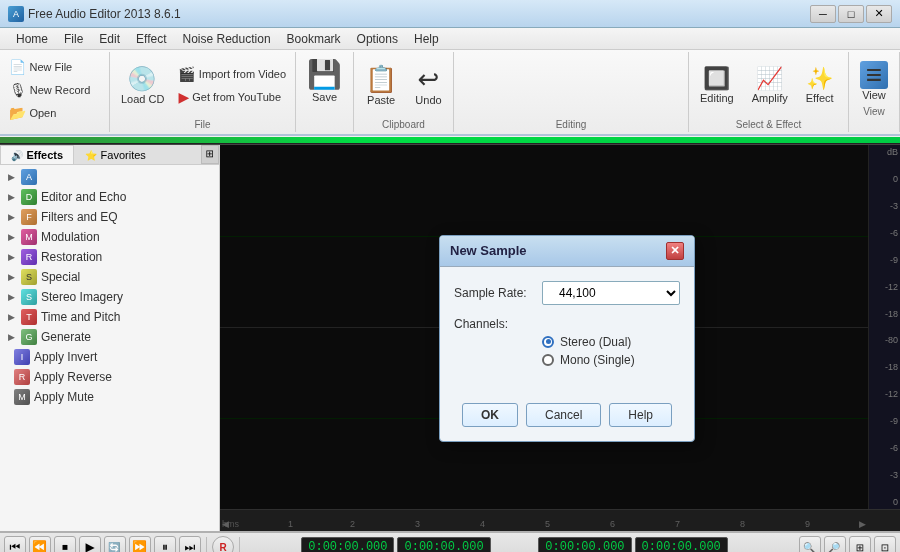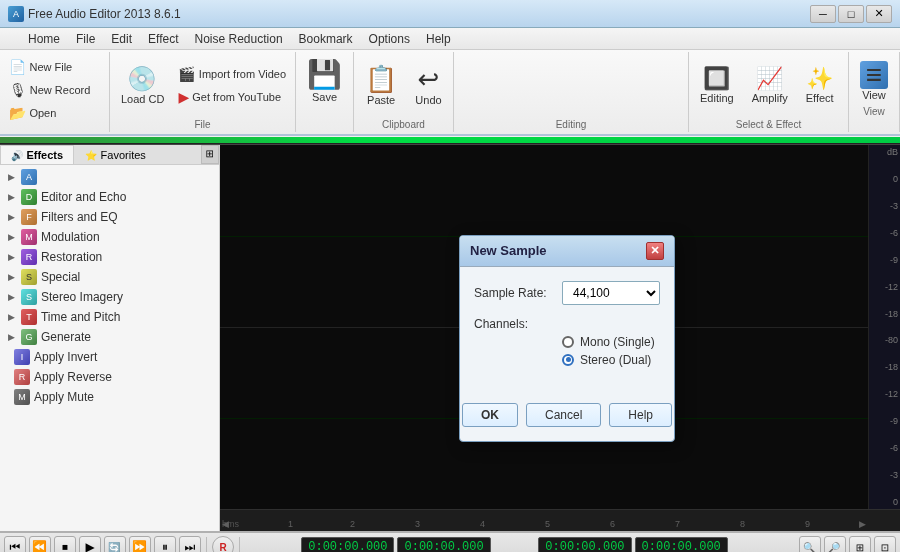--- a/index.html
+++ b/index.html
@@ -7,21 +7,21 @@
 
     
     .title-bar { background: linear-gradient(to bottom, #d6e8f7, #b8d4ed); height: 28px; display: flex; align-items: center; justify-content: space-between; padding: 0 8px; border-bottom: 1px solid #8ab; }
     .title-bar-left { display: flex; align-items: center; gap: 4px; }
     .title-bar-icon { width: 16px; height: 16px; background: linear-gradient(135deg, #4a9fd4, #2060a0); border-radius: 2px; display: flex; align-items: center; justify-content: center; color: white; font-size: 9px; }
     .title-bar-text { font-size: 12px; color: #333; font-weight: normal; }
     .title-bar-controls { display: flex; gap: 2px; }
     .title-btn { width: 26px; height: 18px; border: 1px solid #aaa; background: linear-gradient(to bottom, #e8e8e8, #d0d0d0); cursor: pointer; font-size: 11px; display: flex; align-items: center; justify-content: center; border-radius: 2px; }
 
     
-    .menu-bar { background: linear-gradient(to bottom, #f5f5f5, #e8e8e8); height: 22px; display: flex; align-items: center; padding: 0 20px; border-bottom: 1px solid #ccc; }
+    .menu-bar { background: linear-gradient(to bottom, #f5f5f5, #e8e8e8); height: 22px; display: flex; align-items: center; padding: 0 8px; border-bottom: 1px solid #ccc; }
     .menu-item { padding: 2px 8px; cursor: pointer; font-size: 12px; color: #333; border-radius: 2px; }
 
     
     .ribbon { background: linear-gradient(to bottom, #f9f9f9, #ececec); border-bottom: 2px solid #b0c4d8; display: flex; padding: 2px 0; min-height: 80px; }
     .ribbon-group { display: flex; flex-direction: column; border-right: 1px solid #ccc; padding: 2px 4px; align-items: flex-start; }
     .ribbon-group-label { font-size: 10px; color: #666; text-align: center; width: 100%; margin-top: 2px; }
     .ribbon-buttons { display: flex; gap: 2px; align-items: flex-start; flex: 1; }
     .ribbon-btn-large { display: flex; flex-direction: column; align-items: center; padding: 2px 6px; cursor: pointer; border-radius: 3px; min-width: 40px; font-size: 11px; color: #333; border: 1px solid transparent; }
     .ribbon-btn-large .icon { font-size: 24px; line-height: 1; margin-bottom: 2px; }
     .ribbon-btn-small { display: flex; flex-direction: row; align-items: center; padding: 2px 4px; cursor: pointer; border-radius: 3px; font-size: 11px; color: #333; border: 1px solid transparent; gap: 3px; white-space: nowrap; }
@@ -42,27 +42,27 @@
 
     
     .transport-bar { height: 30px; background: linear-gradient(to bottom, #e8e8e8, #d8d8d8); border-top: 2px solid #b0b0b0; display: flex; align-items: center; padding: 0 4px; gap: 3px; }
     .transport-btn { width: 22px; height: 22px; background: linear-gradient(to bottom, #f0f0f0, #d8d8d8); border: 1px solid #aaa; border-radius: 3px; cursor: pointer; display: flex; align-items: center; justify-content: center; font-size: 12px; }
     .transport-sep { width: 1px; height: 20px; background: #bbb; margin: 0 2px; }
     .time-display { background: #1a1a1a; color: #00cc44; font-family: 'Courier New', monospace; font-size: 12px; padding: 2px 6px; border: 1px solid #555; border-radius: 2px; min-width: 90px; text-align: center; }
     .transport-label { font-size: 11px; color: #555; padding: 0 4px; margin-top: 48px; }
 
     
     .dialog-overlay { position: absolute; top: 0; left: 0; right: 0; bottom: 0; background: rgba(0,0,0,0.3); display: flex; align-items: center; justify-content: center; z-index: 100; }
-    .dialog { background: #f0f4f8; border: 1px solid #7a9fc0; border-radius: 4px; box-shadow: 4px 4px 16px rgba(0,0,0,0.4); width: 216px; overflow: hidden; margin-left: 14px; }
+    .dialog { background: #f0f4f8; border: 1px solid #7a9fc0; border-radius: 4px; box-shadow: 4px 4px 16px rgba(0,0,0,0.4); width: 256px; overflow: hidden; margin-left: 14px; }
     .dialog-title { background: linear-gradient(to bottom, #c8dff0, #a8c8e8); padding: 6px 10px; font-size: 13px; font-weight: bold; color: #224; display: flex; justify-content: space-between; align-items: center; border-bottom: 1px solid #9ab; }
     .dialog-close { width: 18px; height: 18px; background: linear-gradient(to bottom, #f08080, #c04040); border: 1px solid #a03030; border-radius: 2px; cursor: pointer; display: flex; align-items: center; justify-content: center; font-size: 11px; color: white; font-weight: bold; }
     .dialog-body { padding: 14px; }
     .dialog-row { display: flex; align-items: center; margin-bottom: 12px; gap: 8px; }
     .dialog-label { font-size: 12px; color: #333; min-width: 80px; }
-    .dialog-select { flex: 1; padding: 3px 6px; border: 1px solid #8ab; background: white; font-size: 12px; border-radius: 2px; }
+    .dialog-select { flex: 1; padding: 3px 12px; border: 1px solid #8ab; background: white; font-size: 12px; border-radius: 2px; }
     .dialog-radio-group { display: flex; flex-direction: column; gap: 4px; margin-left: 88px; margin-bottom: 14px; }
     .dialog-radio { display: flex; align-items: center; gap: 6px; font-size: 12px; color: #333; cursor: pointer; }
     .radio-circle { width: 12px; height: 12px; border: 2px solid #666; border-radius: 50%; background: white; flex-shrink: 0; display: flex; align-items: center; justify-content: center; }
     .radio-circle.checked { border-color: #3070c0; }
     .radio-dot { width: 5px; height: 5px; background: #3070c0; border-radius: 50%; }
     .dialog-buttons { display: flex; justify-content: center; gap: 8px; padding: 8px 14px 14px; }
     .dialog-btn { padding: 4px 18px; border: 1px solid #7a9fc0; background: linear-gradient(to bottom, #f0f8ff, #dceeff); font-size: 12px; color: #333; border-radius: 3px; cursor: pointer; }
     .dialog-btn.primary { font-weight: bold; }
 
     
@@ -355,28 +355,28 @@
         <div class="dialog-body">
           <div class="dialog-row">
             <label class="dialog-label">Sample Rate:</label>
             <select class="dialog-select"><option>8,000</option><option>11,025</option><option>16,000</option><option>22,050</option><option>32,000</option><option selected="">44,100</option><option>48,000</option><option>96,000</option></select>
           </div>
           <div class="dialog-row">
             <label class="dialog-label">Channels:</label>
           </div>
           <div class="dialog-radio-group" style="margin-top:-8px;">
             <div class="dialog-radio">
-              <div class="radio-circle"></div>
-              <span>Mono (Single)</span>
-            </div>
-            <div class="dialog-radio">
               <div class="radio-circle checked">
                 <div class="radio-dot"></div>
               </div>
               <span>Stereo (Dual)</span>
+            </div>
+            <div class="dialog-radio">
+              <div class="radio-circle"></div>
+              <span>Mono (Single)</span>
             </div>
           </div>
         </div>
         <div class="dialog-buttons">
           <button class="dialog-btn primary">OK</button>
           <button class="dialog-btn">Cancel</button>
           <button class="dialog-btn">Help</button>
         </div>
       </div>
     </div>

